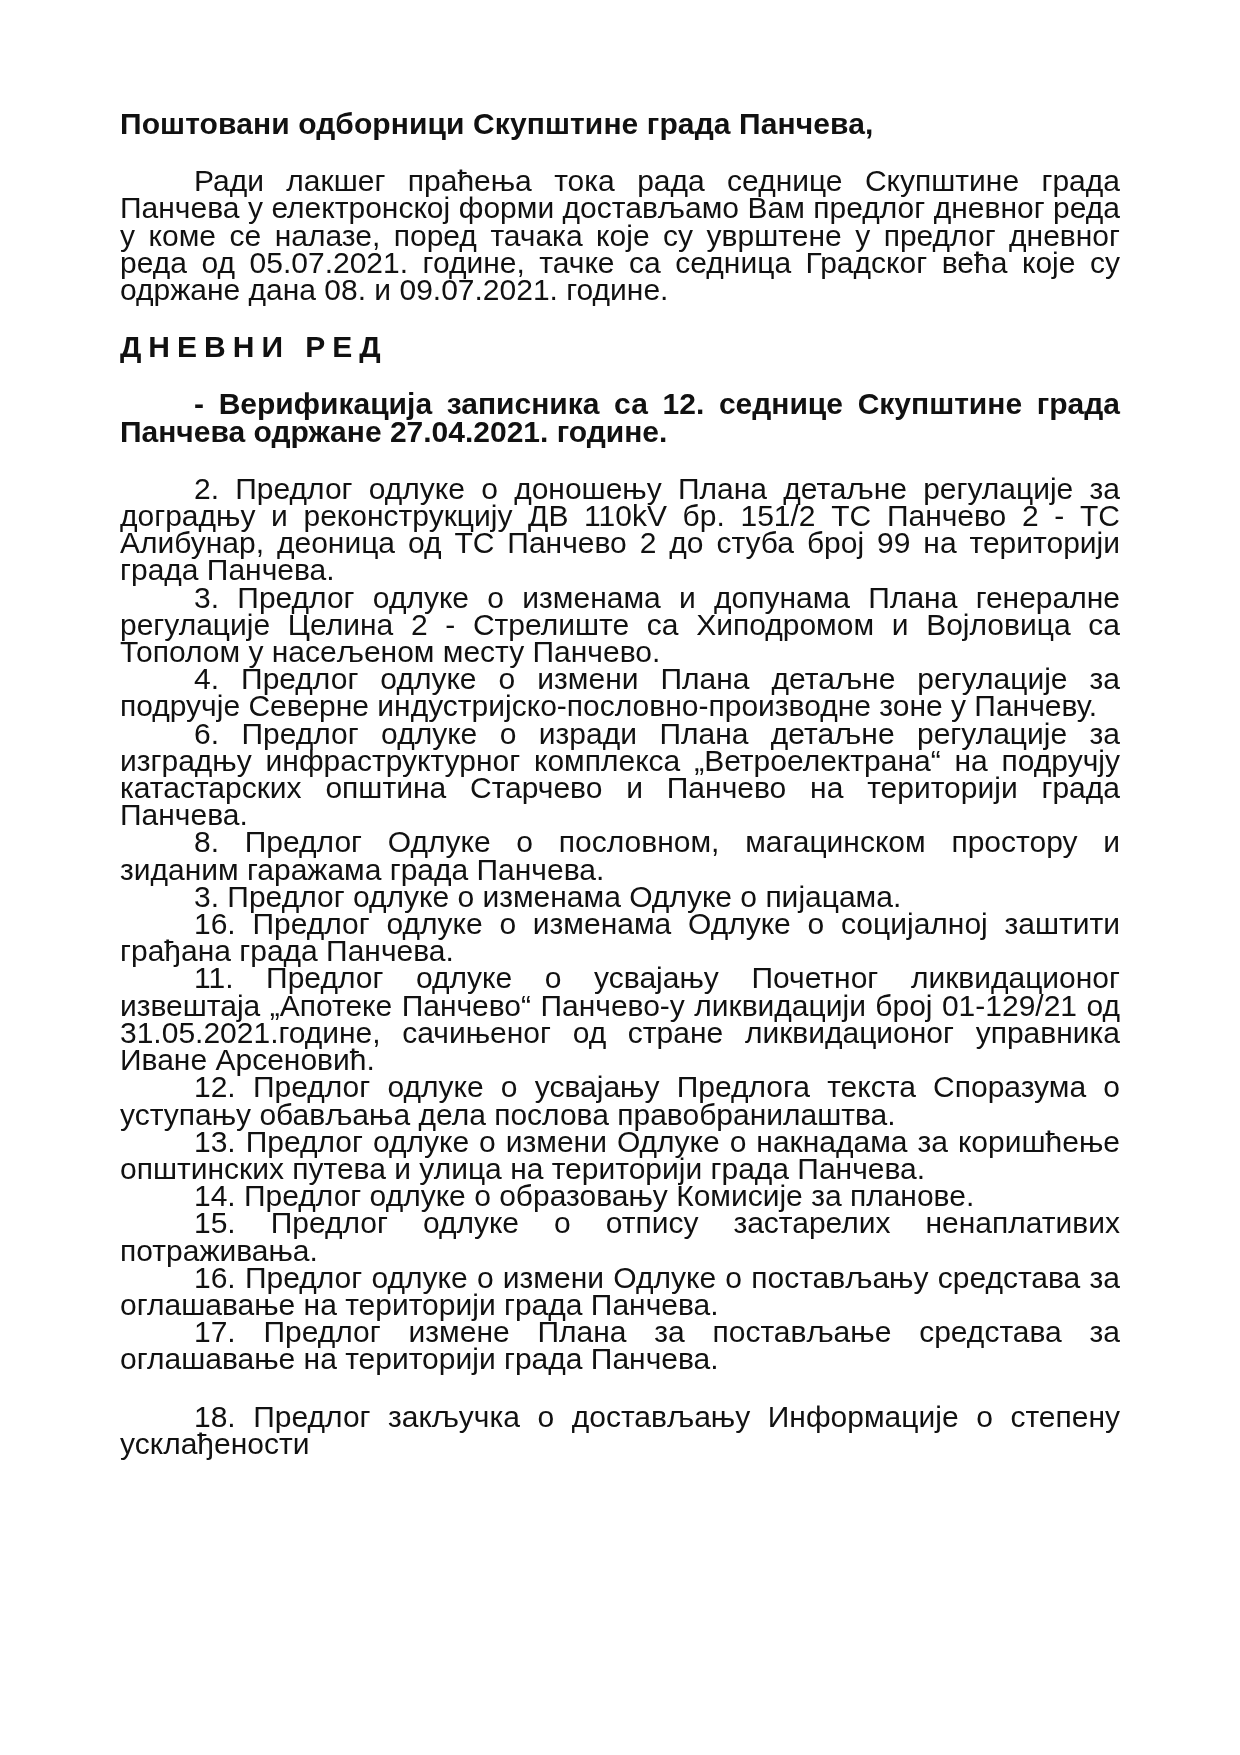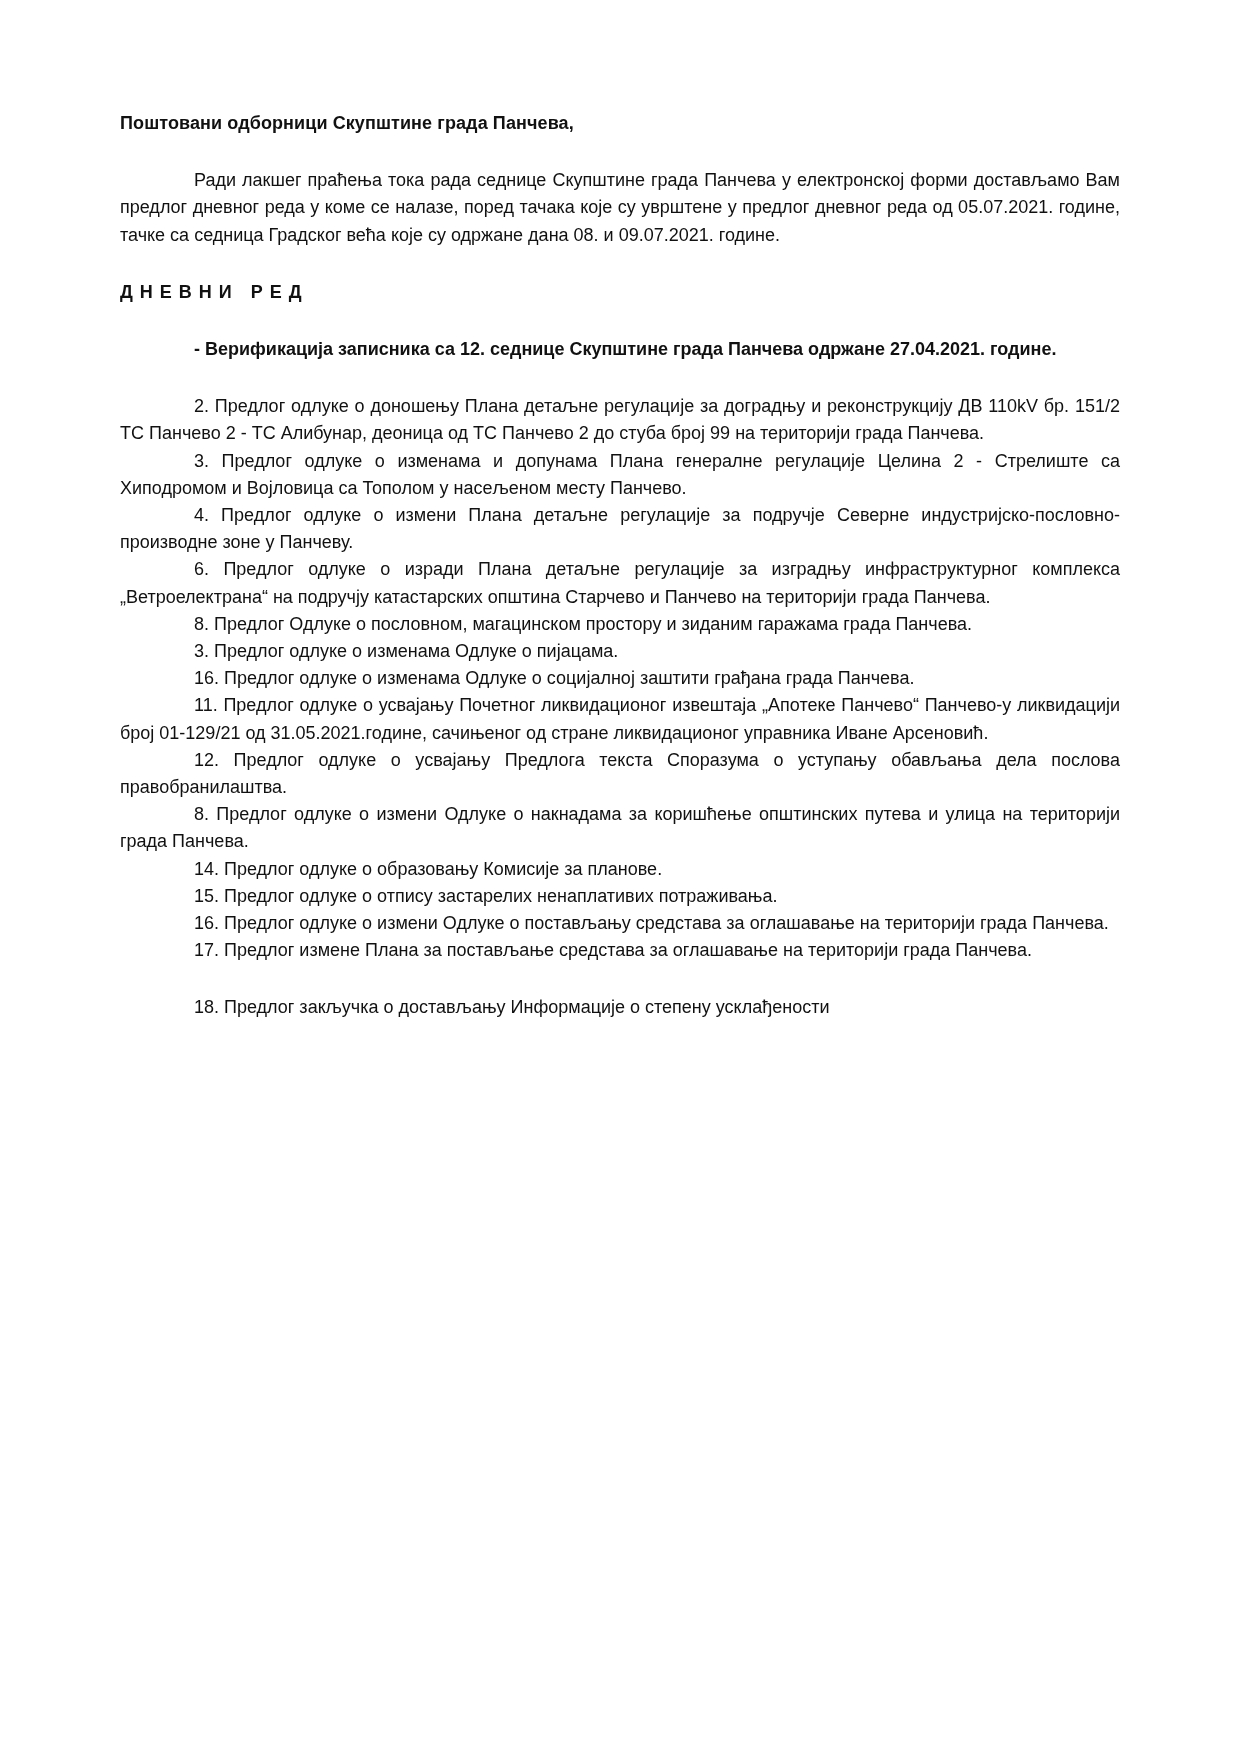--- a/index.html
+++ b/index.html
@@ -9,21 +9,21 @@
     overflow: hidden;
     position: relative;
     font-family: "Liberation Sans", sans-serif;
     color: #111111;
   }
   .page {
     position: absolute;
     left: 120px;
     top: 110px;
     width: 1000px;
-    font-size: 18px;
+    font-size: 30px;
     line-height: 27.2px;
   }
   .greeting {
     font-weight: bold;
     margin: 0 0 30px 0;
     letter-spacing: 0.1px;
   }
   .intro {
     text-indent: 74px;
     text-align: justify;
@@ -61,20 +61,20 @@
   <ul class="items">
     <li class="item">2. Предлог одлуке о доношењу Плана детаљне регулације за доградњу и реконструкцију ДВ 110kV бр. 151/2 ТС Панчево 2 - ТС Алибунар, деоница од ТС Панчево 2 до стуба број 99 на територији града Панчева.</li>
     <li class="item">3. Предлог одлуке о изменама и допунама Плана генералне регулације Целина 2 - Стрелиште са Хиподромом и Војловица са Тополом у насељеном месту Панчево.</li>
     <li class="item">4. Предлог одлуке о  измени Плана детаљне регулације за подручје Северне индустријско-пословно-производне зоне  у Панчеву.</li>
     <li class="item">6. Предлог одлуке о изради Плана детаљне регулације за изградњу инфраструктурног комплекса „Ветроелектрана“ на подручју катастарских општина Старчево и Панчево на територији града Панчева.</li>
     <li class="item">8. Предлог Одлуке о пословном, магацинском простору и  зиданим гаражама града Панчева.</li>
     <li class="item">3. Предлог одлуке о изменама Одлуке о пијацама.</li>
     <li class="item">16. Предлог одлуке о изменама Одлуке о социјалној заштити грађана града Панчева.</li>
     <li class="item">11. Предлог  одлуке о усвајању Почетног ликвидационог извештаја „Апотеке Панчево“ Панчево-у ликвидацији број 01-129/21 од 31.05.2021.године, сачињеног од стране ликвидационог управника Иване Арсеновић.</li>
     <li class="item">12. Предлог  одлуке о усвајању Предлога текста Споразума о уступању обављања дела послова правобранилаштва.</li>
-    <li class="item">8. Предлог одлуке о измени Одлуке о накнадама за коришћење општинских путева и улица на територији града Панчева.</li>
+    <li class="item">13. Предлог одлуке о измени Одлуке о накнадама за коришћење општинских путева и улица на територији града Панчева.</li>
     <li class="item">14. Предлог одлуке  о образовању Комисије за планове.</li>
     <li class="item">15. Предлог одлуке о отпису застарелих ненаплативих потраживања.</li>
     <li class="item">16. Предлог одлуке о измени Одлуке о постављању средстава за оглашавање на територији града Панчева.</li>
     <li class="item">17. Предлог  измене Плана за постављање средстава за оглашавање на територији града Панчева.</li>
     <li class="item gap-before">18. Предлог закључка о достављању Информације о степену усклађености</li>
   </ul>
 </div>
 
 </body></html>

